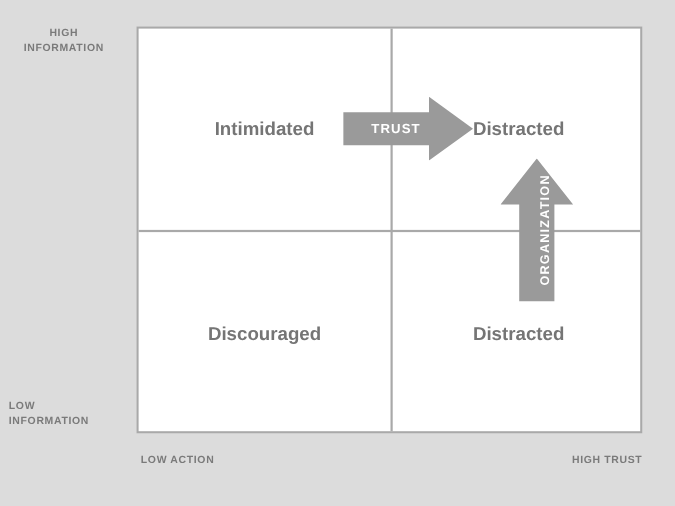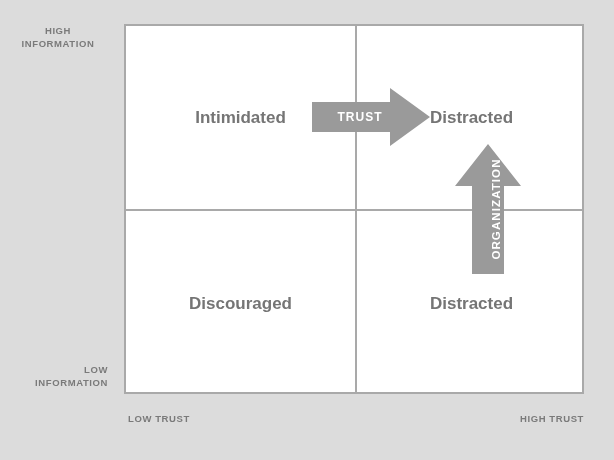--- a/index.html
+++ b/index.html
@@ -33,21 +33,21 @@
   #high-info-label {
     left: 8px;
     top: 24px;
     width: 100px;
     text-align: center;
   }
   #low-info-label {
     left: 8px;
     top: 363px;
     width: 100px;
-    text-align: right;
+    text-align: left;
   }
   #low-action-label {
     left: 128px;
     top: 412px;
     text-align: left;
   }
   #high-action-label {
     right: 30px;
     top: 412px;
     text-align: right;
@@ -146,21 +146,21 @@
 <body>
 
 <div id="stage">
 
   <div class="axis-label" id="high-info-label">HIGH
 INFORMATION</div>
 
   <div class="axis-label" id="low-info-label">LOW
 INFORMATION</div>
 
-  <div class="axis-label" id="low-action-label">LOW TRUST</div>
+  <div class="axis-label" id="low-action-label">LOW ACTION</div>
 
   <div class="axis-label" id="high-action-label">HIGH TRUST</div>
 
   <div id="matrix">
 
     <div class="divider" id="divider-vertical"></div>
     <div class="divider" id="divider-horizontal"></div>
 
     <div class="quadrant" id="quadrant-intimidated">
       <span>Intimidated</span>

